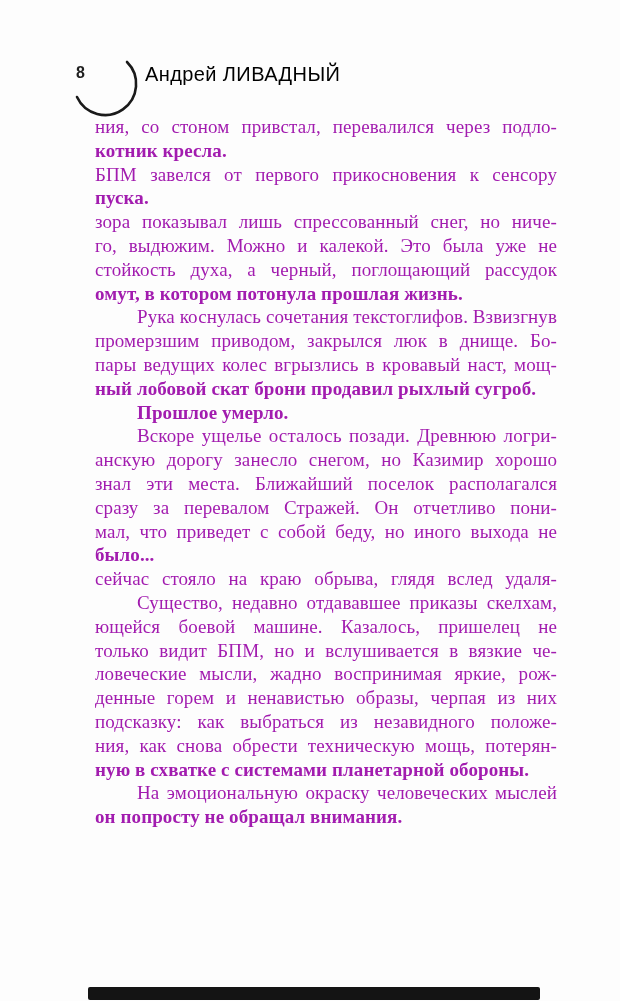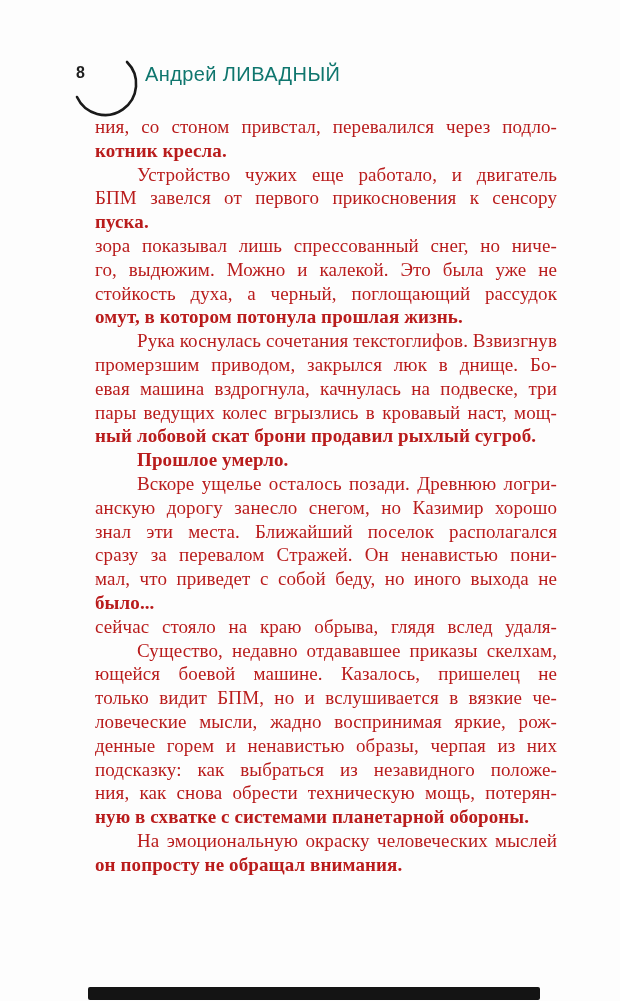--- a/index.html
+++ b/index.html
@@ -33,32 +33,32 @@
     color: #1f1f1f;
   }
   .running-title {
     position: absolute;
     left: 145px;
     top: 63px;
     font-family: "Liberation Sans", sans-serif;
     font-weight: 400;
     font-size: 20px;
     letter-spacing: 0.4px;
-    color: #0f766e;
+    color: #000000;
     white-space: nowrap;
   }
   
   .text-body {
     position: absolute;
     left: 95px;
     top: 115px;
     width: 462px;
     font-size: 19px;
     line-height: 23.8px;
-    color: #b91c1c;
+    color: #a21caf;
     letter-spacing: 0.1px;
   }
   .para { margin: 0; }
   .line {
     text-align: justify;
     text-align-last: justify;
     white-space: normal;
   }
   .line.last {
     text-align-last: left;
@@ -90,45 +90,43 @@
   <div class="page-number">8</div>
 
   <div class="running-title">Андрей ЛИВАДНЫЙ</div>
 
   <div class="text-body">
       <div class="para">
         <div class="line">ния, со стоном привстал, перевалился через подло-</div>
         <div class="line last">котник кресла.</div>
       </div>
       <div class="para">
-        <div class="line indent">Устройство чужих еще работало, и двигатель</div>
         <div class="line">БПМ завелся от первого прикосновения к сенсору</div>
         <div class="line last">пуска.</div>
       </div>
       <div class="para">
         <div class="line">зора показывал лишь спрессованный снег, но ниче-</div>
         <div class="line">го, выдюжим. Можно и калекой. Это была уже не</div>
         <div class="line">стойкость духа, а черный, поглощающий рассудок</div>
         <div class="line last">омут, в котором потонула прошлая жизнь.</div>
       </div>
       <div class="para">
         <div class="line indent">Рука коснулась сочетания текстоглифов. Взвизгнув</div>
         <div class="line">промерзшим приводом, закрылся люк в днище. Бо-</div>
-        <div class="line">евая машина вздрогнула, качнулась на подвеске, три</div>
         <div class="line">пары ведущих колес вгрызлись в кровавый наст, мощ-</div>
         <div class="line last">ный лобовой скат брони продавил рыхлый сугроб.</div>
       </div>
       <div class="para">
         <div class="line indent last">Прошлое умерло.</div>
       </div>
       <div class="para">
         <div class="line indent">Вскоре ущелье осталось позади. Древнюю логри-</div>
         <div class="line">анскую дорогу занесло снегом, но Казимир хорошо</div>
         <div class="line">знал эти места. Ближайший поселок располагался</div>
-        <div class="line">сразу за перевалом Стражей. Он ненавистью пони-</div>
+        <div class="line">сразу за перевалом Стражей. Он отчетливо пони-</div>
         <div class="line">мал, что приведет с собой беду, но иного выхода не</div>
         <div class="line last">было...</div>
       </div>
       <div class="para">
         <div class="line">сейчас стояло на краю обрыва, глядя вслед удаля-</div>
         <div class="line indent">Существо, недавно отдававшее приказы скелхам,</div>
         <div class="line">ющейся боевой машине. Казалось, пришелец не</div>
         <div class="line">только видит БПМ, но и вслушивается в вязкие че-</div>
         <div class="line">ловеческие мысли, жадно воспринимая яркие, рож-</div>
         <div class="line">денные горем и ненавистью образы, черпая из них</div>

